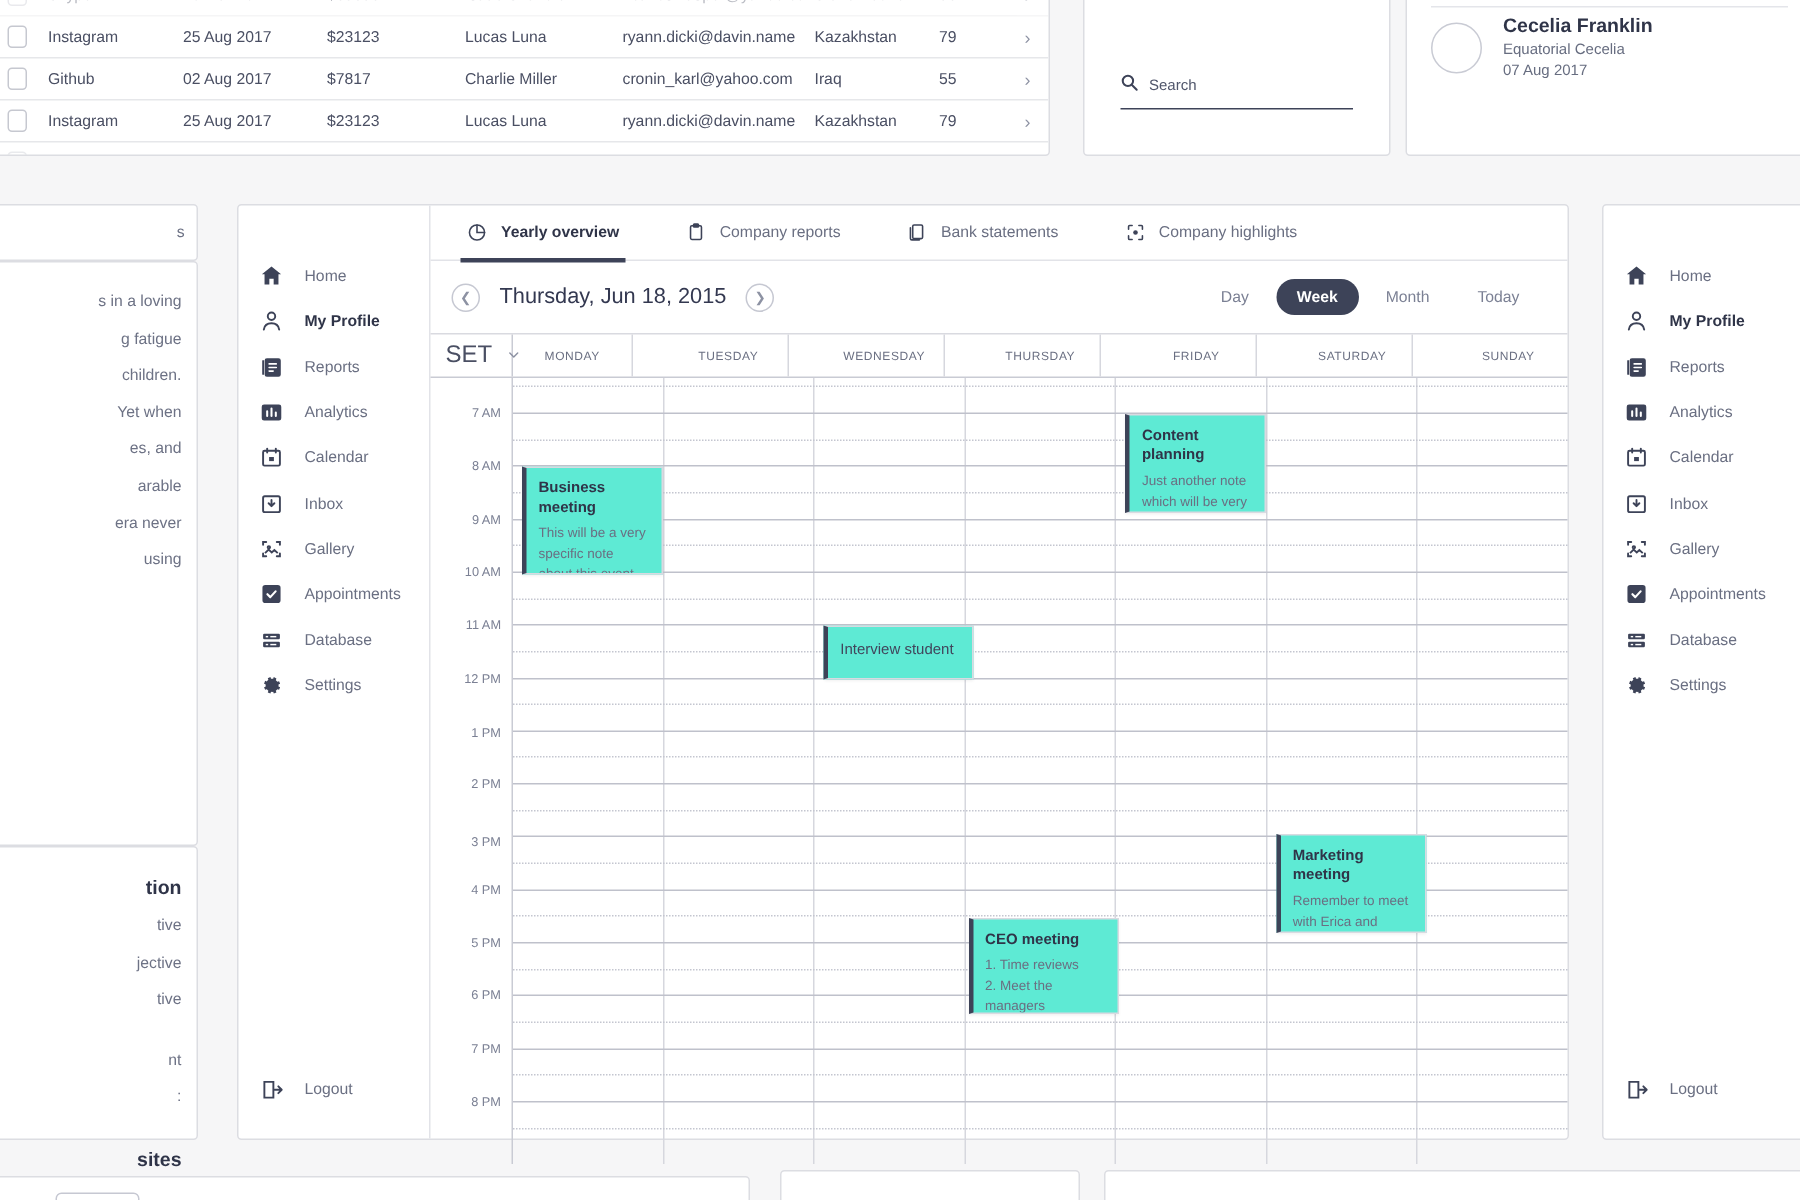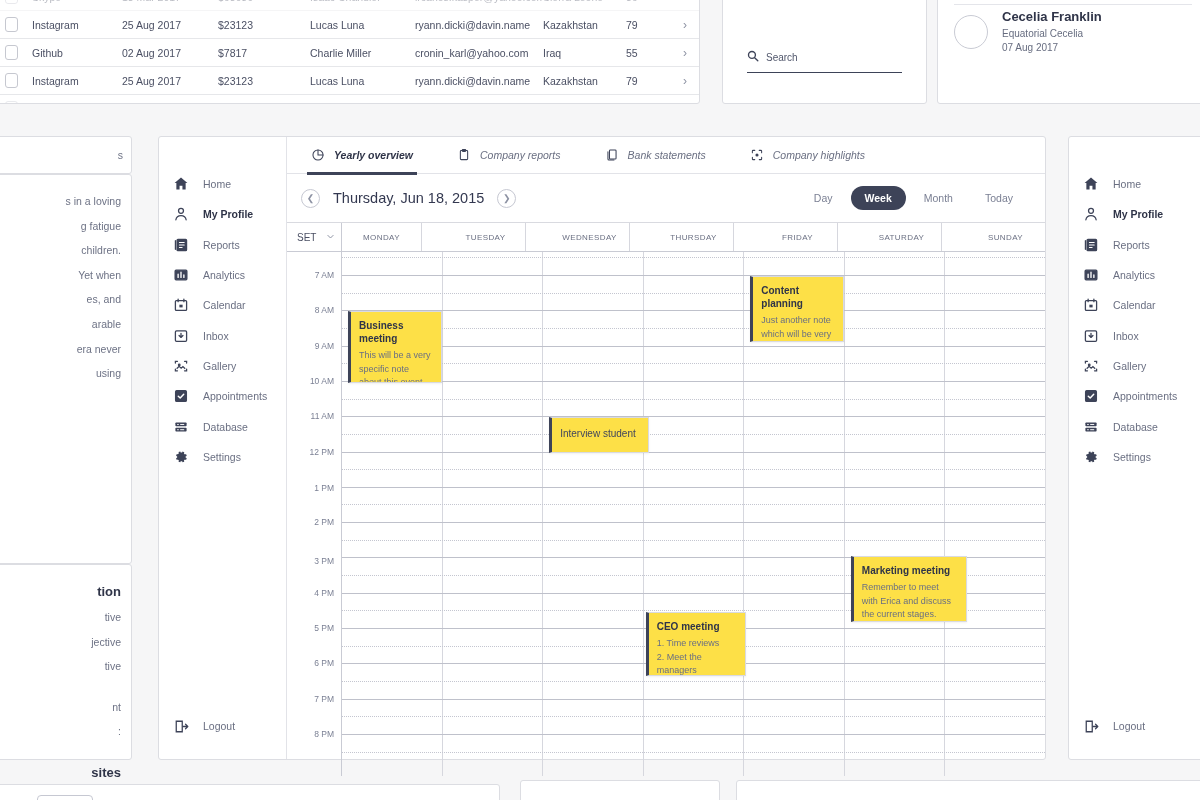--- a/index.html
+++ b/index.html
@@ -86,21 +86,21 @@
   
   #main-panel { left: 158px; top: 136px; width: 888px; height: 624px; }
 
   
   .tabs {
     position: absolute; left: 128px; top: 0; right: 0; height: 37px;
     display: flex; align-items: center; gap: 44px;
     padding-left: 24px;
     border-bottom: 1px solid #e2e3e8;
   }
-  .tab { display: flex; align-items: center; gap: 9px; height: 37px; position: relative; font-style: italic; }
+  .tab { display: flex; align-items: center; gap: 9px; height: 37px; position: relative; }
   .tab .tlabel { font-size: 10.5px; color: #6a6f82; white-space: nowrap; }
   .tab.active .tlabel { color: #2f3448; font-weight: bold; }
   .tab.active::after {
     content: ""; position: absolute; left: -4px; right: -4px; bottom: -1px;
     height: 2.5px; background: #3d4358;
   }
   .tab svg { display: block; }
 
   
   .side {
@@ -141,21 +141,21 @@
   
   .grid-wrap { position: absolute; left: 128px; top: 85px; right: 0; bottom: 0; }
   .dayhead {
     display: flex; height: 30px;
     border-top: 1px solid #d9dae0; border-bottom: 1px solid #c9cbd4;
   }
   .dh-set {
     width: 55px; flex: 0 0 auto;
     display: flex; align-items: center; gap: 10px;
     padding-left: 10px;
-    font-size: 10px; color: #4a4f63;
+    font-size: 16px; color: #4a4f63;
     border-right: 1px solid #c9cbd4;
   }
   .dh-day {
     flex: 1 1 0; text-align: center; line-height: 29px;
     font-size: 8px; letter-spacing: .4px; color: #6a6f82;
     border-right: 1px solid #d6d7de;
   }
   .dh-day:last-child { border-right: none; }
 
   .body-grid { position: relative; height: 524px; }
@@ -170,21 +170,21 @@
   }
   .cols { position: absolute; left: 55px; top: 0; right: 0; height: 100%; display: flex; }
   .col { flex: 1 1 0; height: 100%; border-right: 1px solid #d6d7de; }
   .col:last-child { border-right: none; }
   .hline { position: absolute; left: 55px; right: 0; height: 0; border-top: 1px solid #bfc1cb; }
   .dline { position: absolute; left: 55px; right: 0; height: 0; border-top: 1px dotted #c4c6d0; }
 
   
   .ev {
     position: absolute;
-    background: #fde047;
+    background: #5eead4;
     border: 1px solid #d9dae1;
     border-left: 3px solid #3d4358;
     box-shadow: 0 1px 2px rgba(0,0,0,.06);
     padding: 7px 9px 7px 8px;
     overflow: hidden;
   }
   .ev .et { font-size: 10px; font-weight: bold; color: #2f3448; margin-bottom: 4px; line-height: 1.3; }
   .ev .eb { font-size: 9px; color: #6a6f82; line-height: 1.5; }
   .ev.compact { padding-top: 9px; }
   .ev.compact .et { margin-bottom: 0; font-weight: normal; color: #41465c; }
@@ -589,21 +589,21 @@
               <div class="et">Business meeting</div>
               <div class="eb">This will be a very specific note about this event. It will help you to remember.</div>
             </div>
             <div class="ev" style="left: 463.286px; top: 24px; width: 94px; height: 66px;">
               <div class="et">Content planning</div>
               <div class="eb">Just another note which will be very useful for you to keep track of things.</div>
             </div>
             <div class="ev compact" style="left: 262.143px; top: 165px; width: 100px; height: 36px;">
               <div class="et">Interview student</div>
             </div>
-            <div class="ev" style="left: 563.857px; top: 304px; width: 116px; height: 66px;">
+            <div class="ev" style="left: 563.857px; top: 304px; width: 100px; height: 66px;">
               <div class="et">Marketing meeting</div>
               <div class="eb">Remember to meet with Erica and discuss the current stages.</div>
             </div>
             <div class="ev" style="left: 358.714px; top: 360px; width: 100px; height: 64px;">
               <div class="et">CEO meeting</div>
               <div class="eb">1. Time reviews<br>2. Meet the managers<br>3. Testimonials</div>
             </div>
           </div>
       </div>
     </div>

